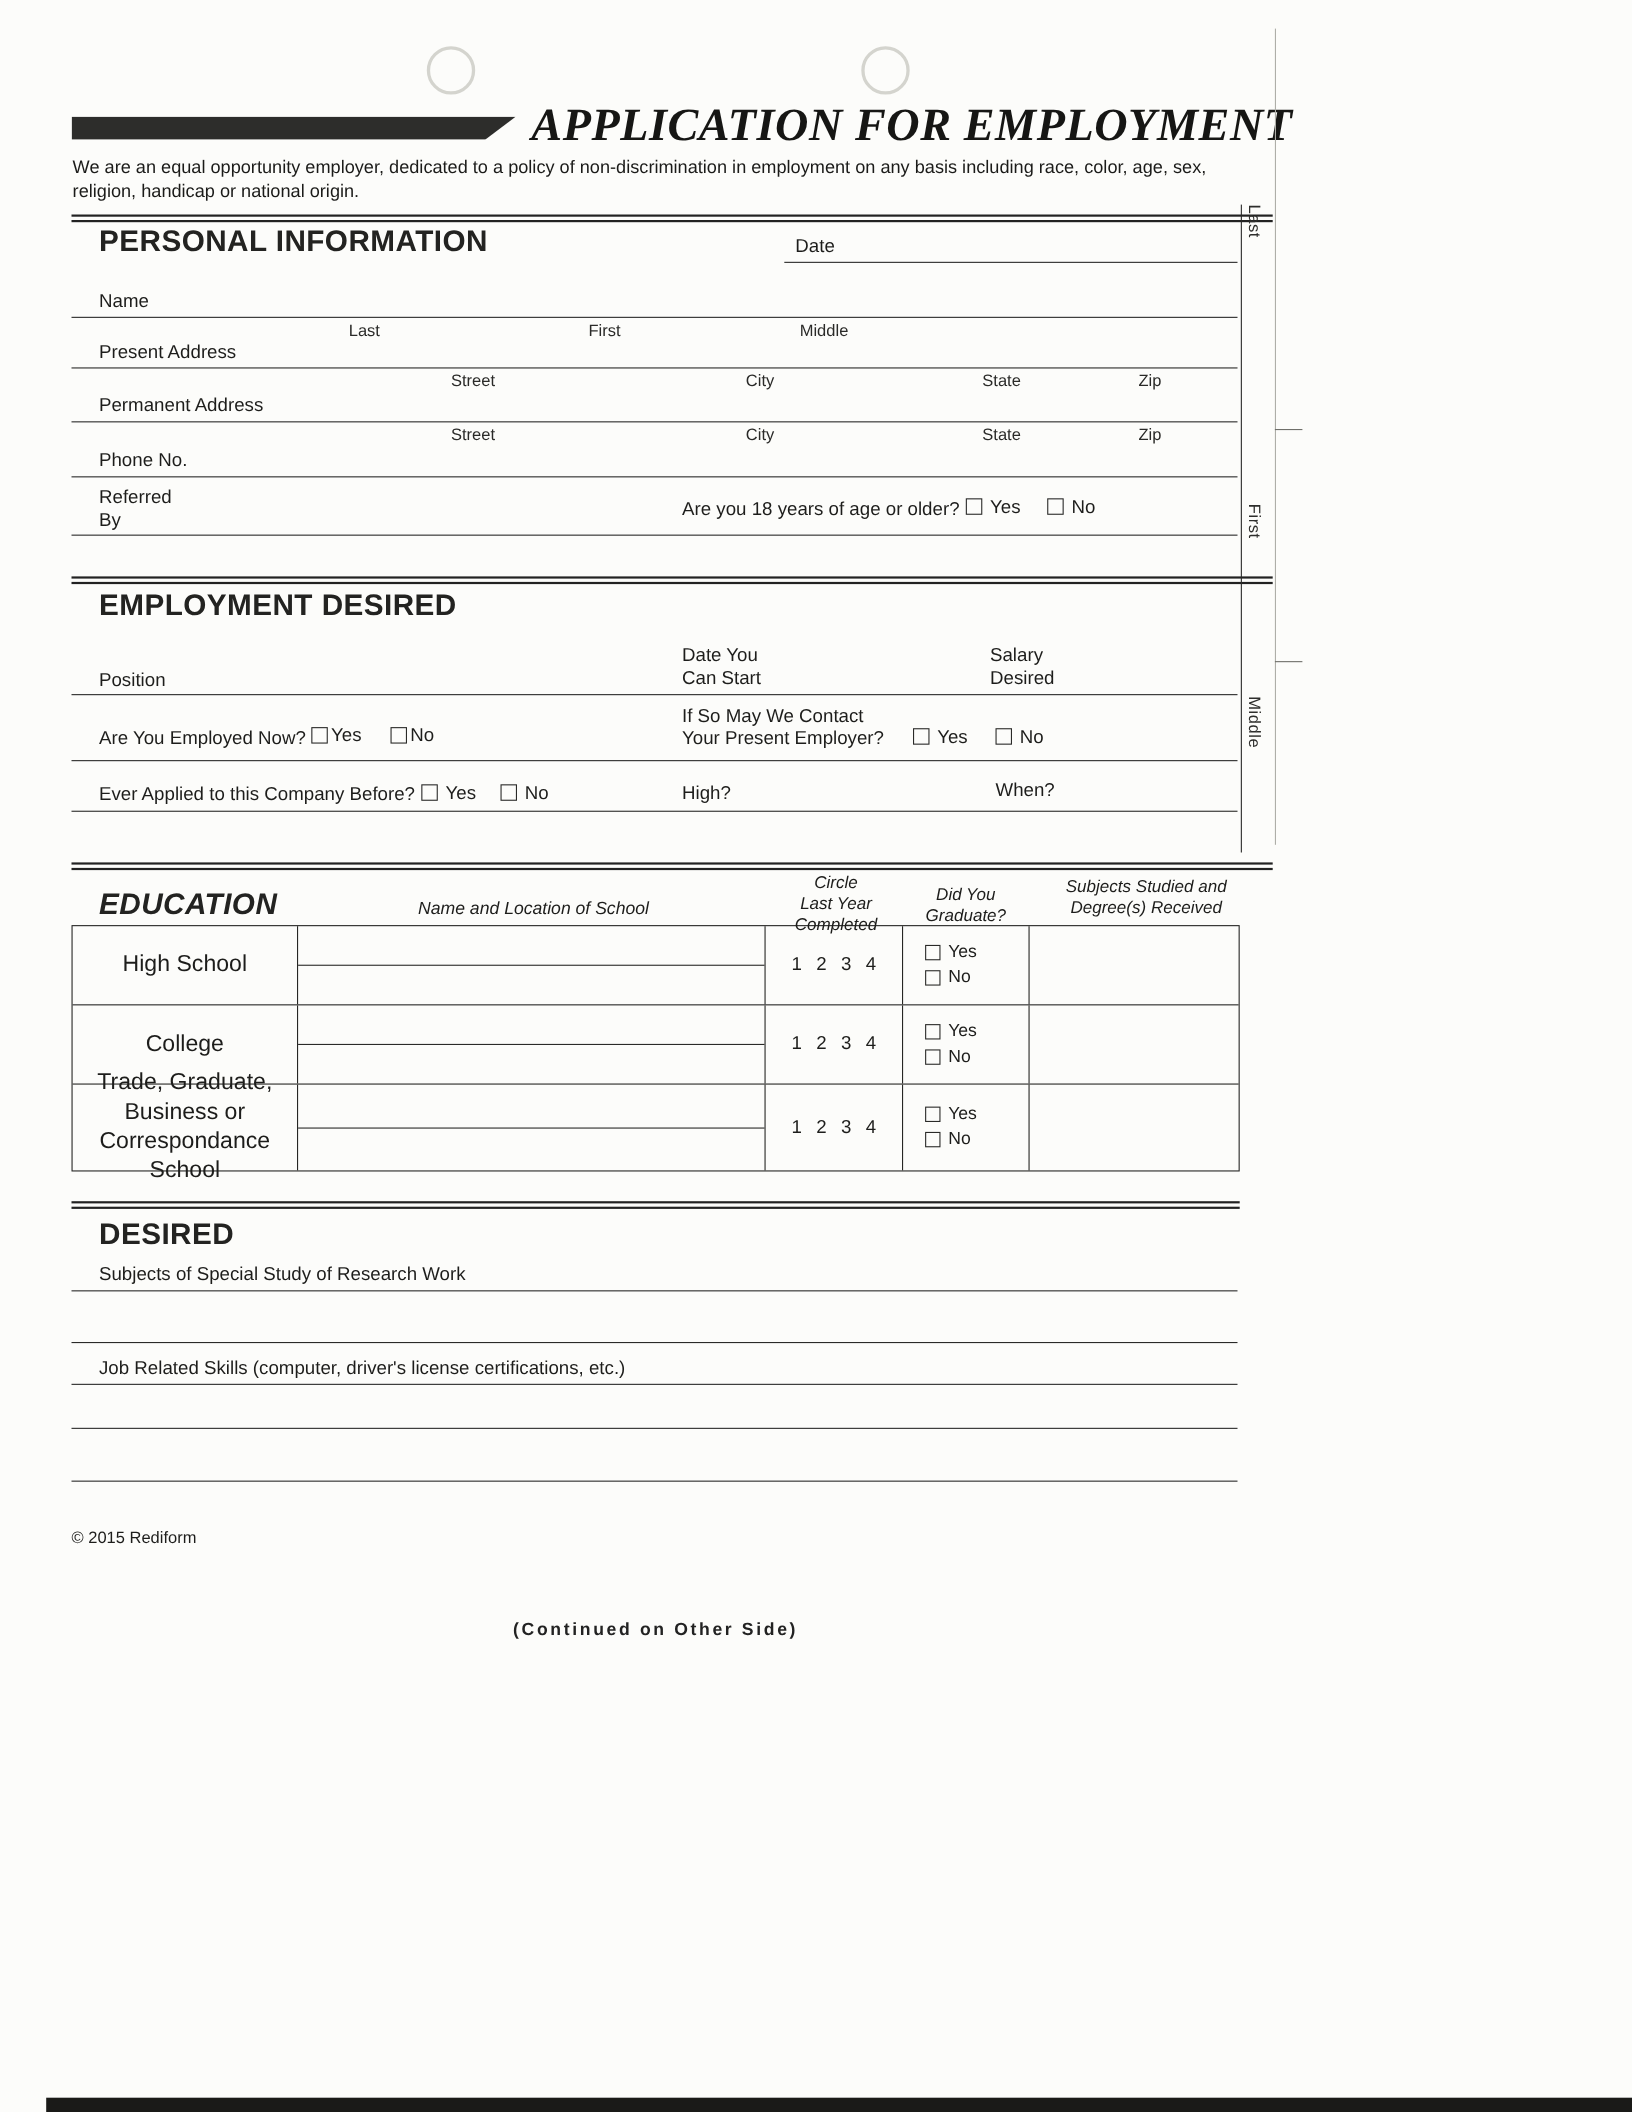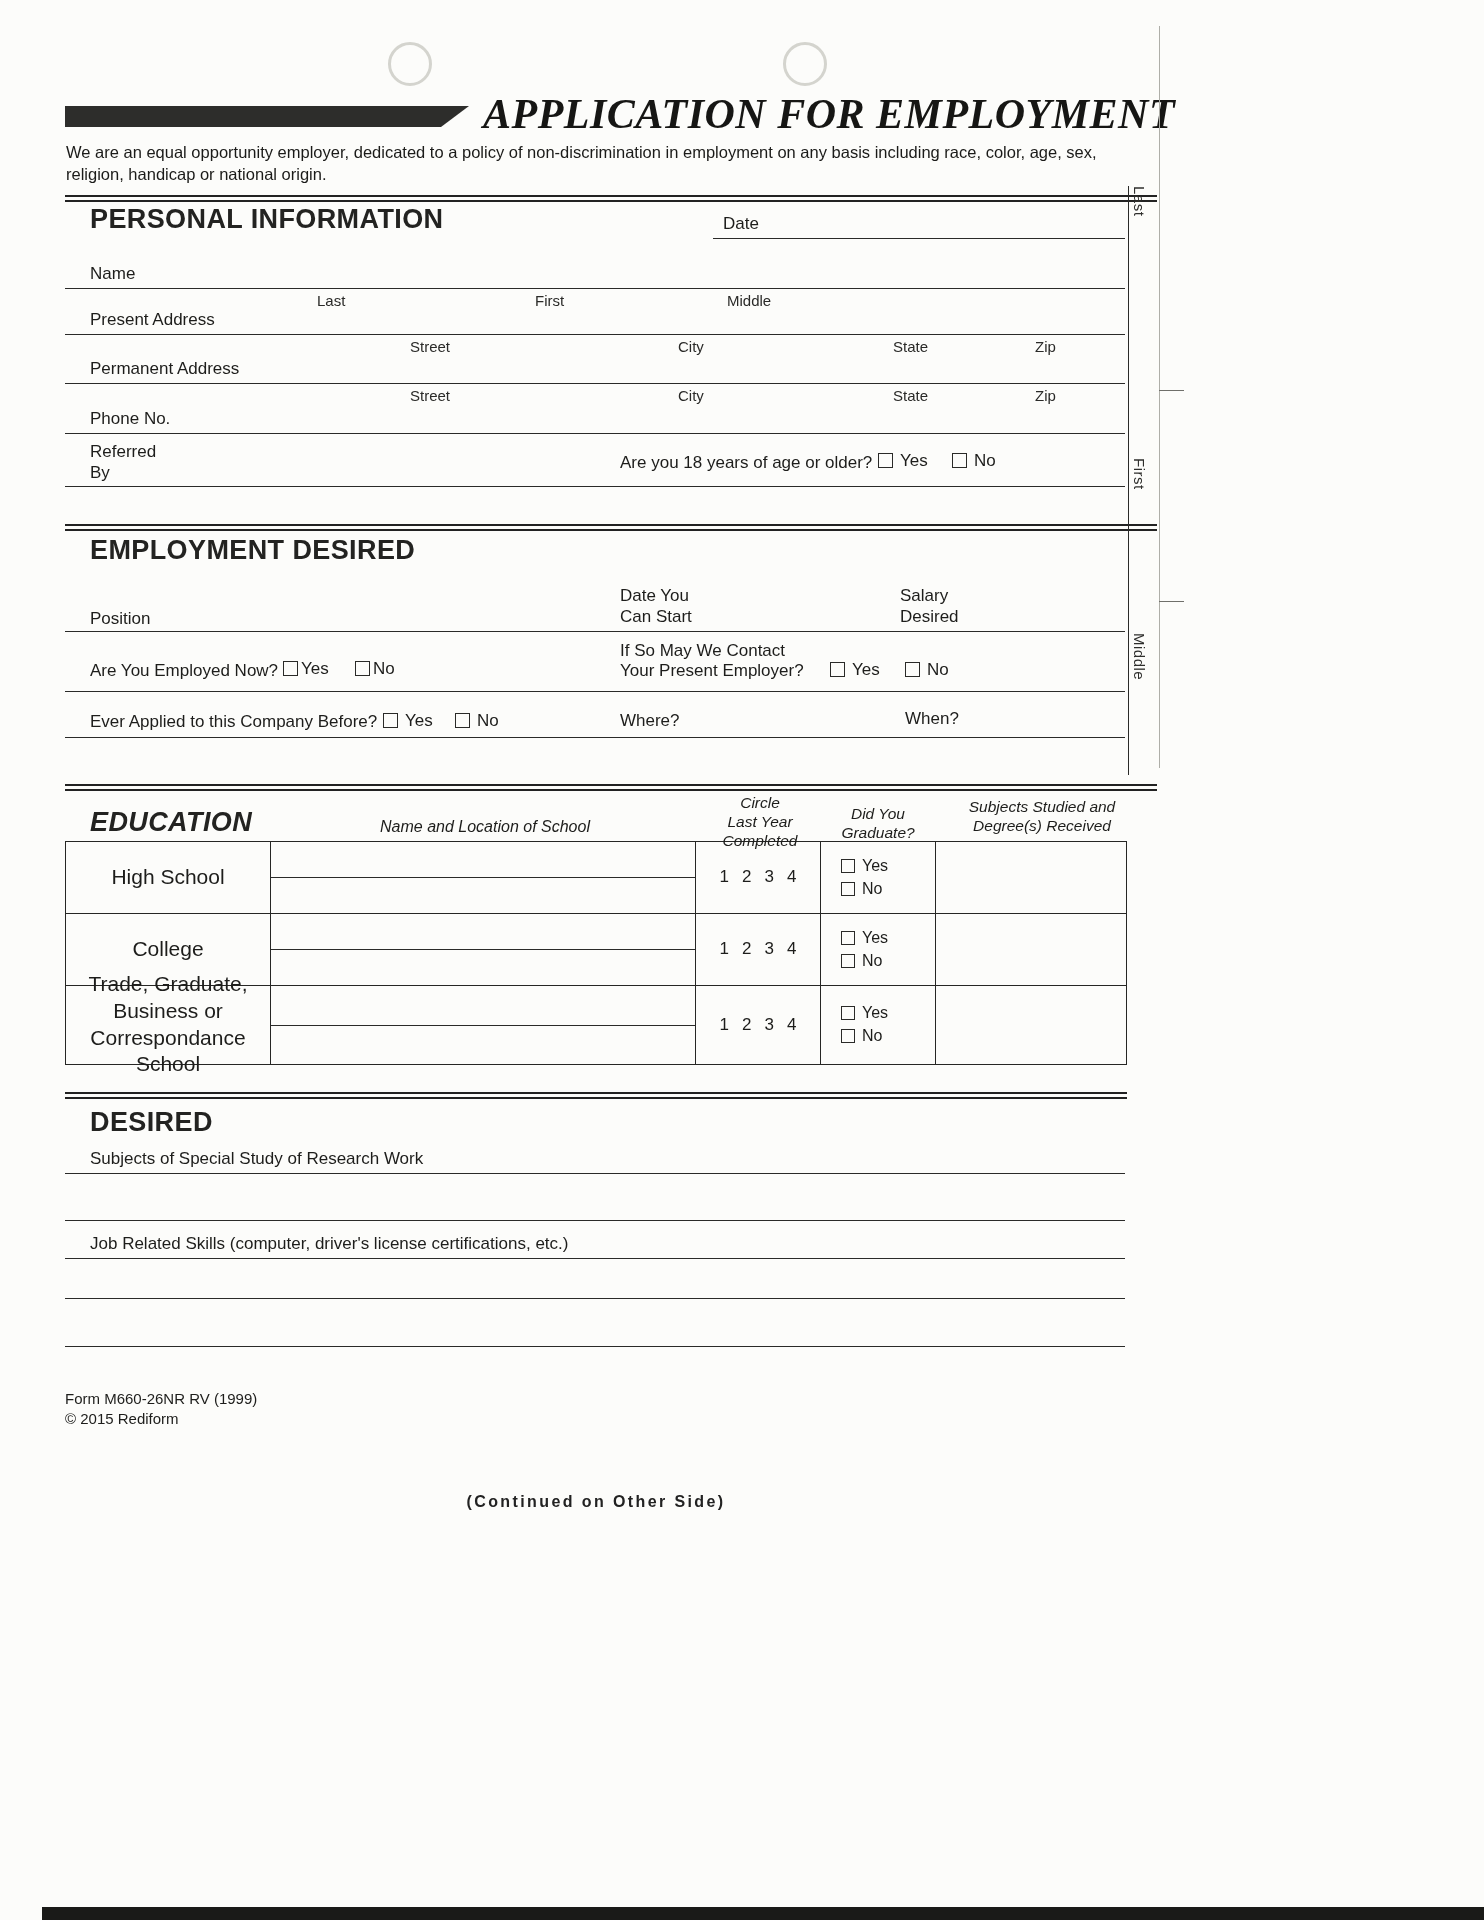--- a/index.html
+++ b/index.html
@@ -170,21 +170,21 @@
 
       <span class="abs lbl" style="left:25px; top:181px">Ever Applied to this Company Before?</span>
       <span class="abs cbrow" style="left:318px; top:180px">
         <span class="cb"></span>
         <span class="cb-gap">Yes</span>
       </span>
       <span class="abs cbrow" style="left:390px; top:180px">
         <span class="cb"></span>
         <span class="cb-gap">No</span>
       </span>
-      <span class="abs lbl" style="left:555px; top:180px">Where?</span>
+      <span class="abs lbl" style="left:555px; top:180px">High?</span>
       <span class="abs lbl" style="left:840px; top:178px">When?</span>
       <div class="wline" style="left:0; right:2px; top:206px"></div>
     </div>
 
     <div class="double-rule ext"></div>
 
     <div class="edu-header">
       <h2 class="sec-title" style="left:25px; top:16px">EDUCATION</h2>
       <div class="hdr-c" style="left:280px; width:280px; top:26px; font-size:16px">Name and Location of School</div>
       <div class="hdr-c" style="left:635px; width:120px; top:2px">
@@ -287,21 +287,20 @@
       <div class="wline" style="left:0; right:2px; top:74px"></div>
       <div class="wline" style="left:0; right:2px; top:121px"></div>
 
       <span class="abs lbl" style="left:25px; top:135px">Job Related Skills (computer, driver's license certifications, etc.)</span>
       <div class="wline" style="left:0; right:2px; top:159px"></div>
       <div class="wline" style="left:0; right:2px; top:199px"></div>
       <div class="wline" style="left:0; right:2px; top:247px"></div>
     </div>
 
     <div class="footer-note">
-      <div>Form M660-26NR RV (1999)</div>
       <div>© 2015 Rediform</div>
     </div>
     <div class="continued">(Continued on Other Side)</div>
 
   </div>
 
   <div class="side-divider"></div>
   <div class="paper-edge"></div>
   <div class="tick tick-1"></div>
   <div class="tick tick-2"></div>

